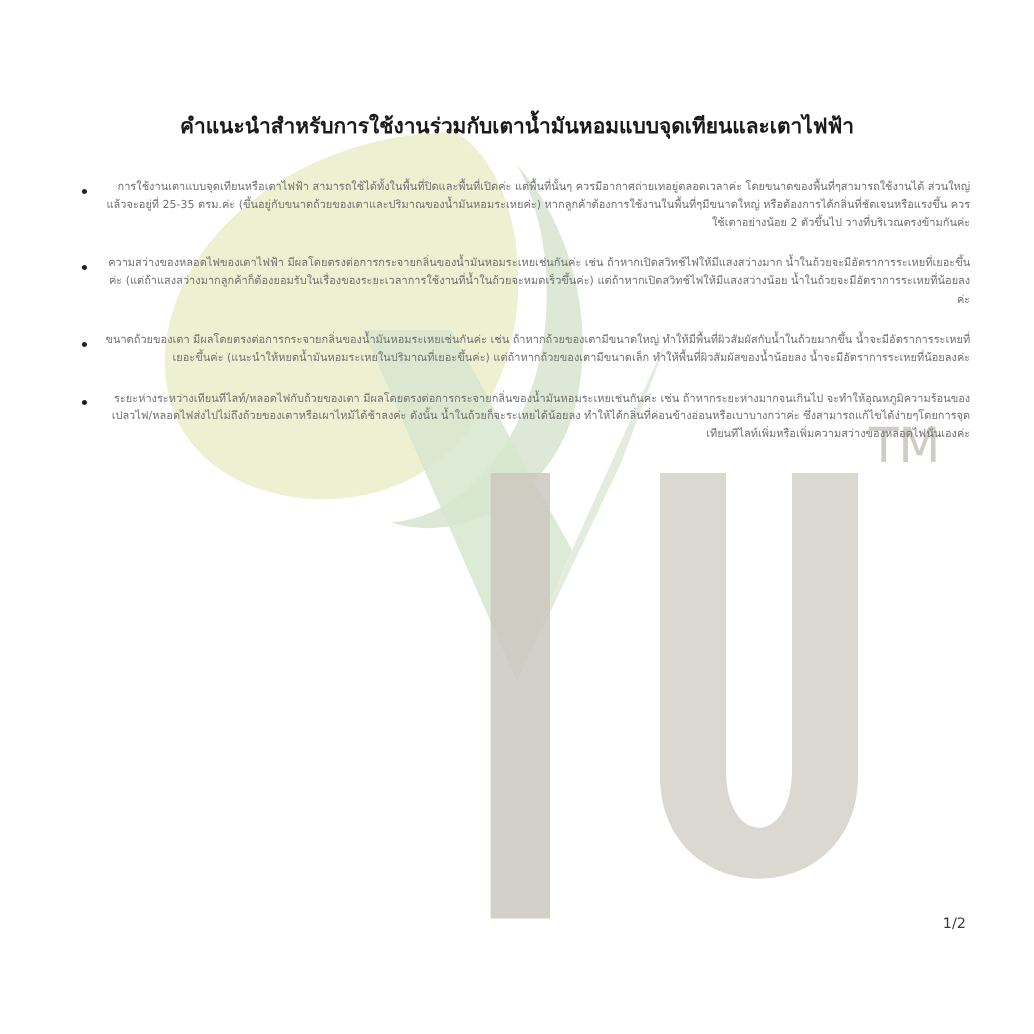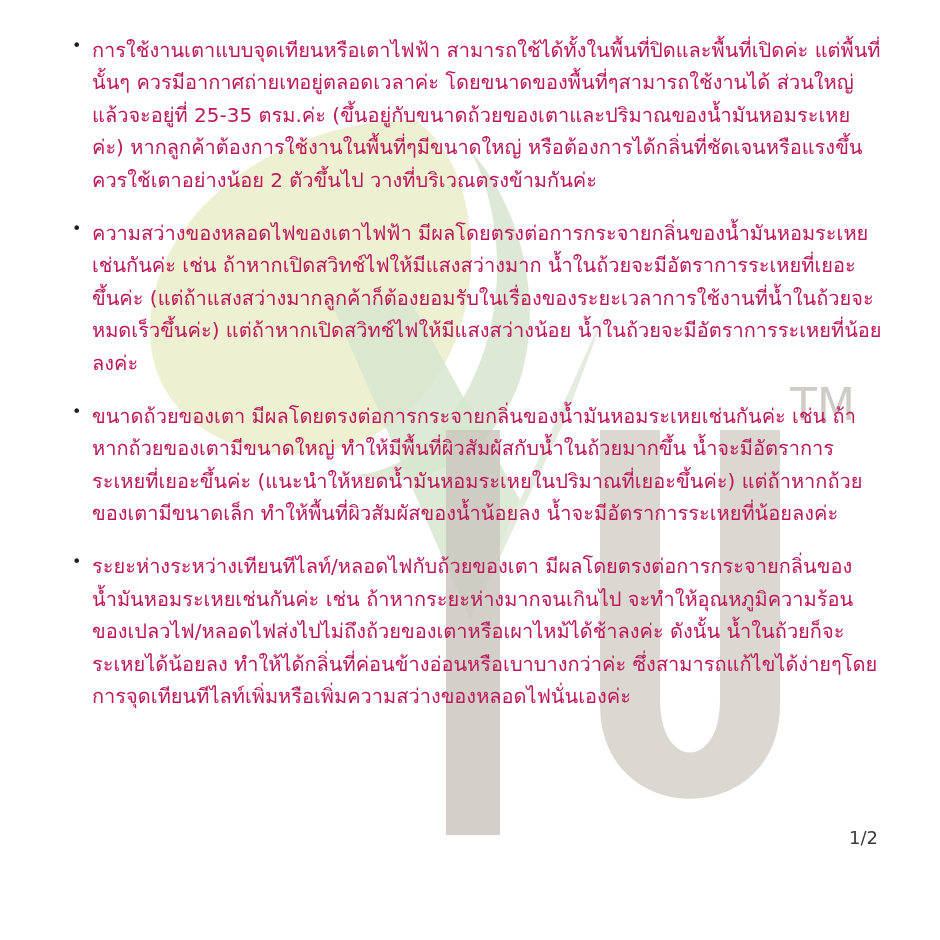--- a/index.html
+++ b/index.html
@@ -50,42 +50,42 @@
   }
 
   .bullet-list {
     list-style: none;
     margin: 0;
     padding: 34px 58px 0 70px;
   }
 
   .bullet-item {
     position: relative;
-    font-size: 20px;
+    font-size: 10px;
     line-height: 1.62;
-    color: #be185d;
+    color: #737373;
     margin-bottom: 21px;
     padding-left: 22px;
-    text-align: left;
+    text-align: right;
   }
 
   .bullet-item::before {
     content: "\2022";
     position: absolute;
     left: 2px;
     top: -1px;
     font-size: 16px;
     color: #1f1f1f;
   }
 
   .page-number {
     position: absolute;
     right: 62px;
     bottom: 92px;
-    font-size: 18px;
+    font-size: 13px;
     color: #3a3a3a;
     z-index: 3;
   }
 </style>
 </head>
 <body>
 
 <div class="page">
 
   <svg class="watermark" viewBox="0 0 940 940" xmlns="http://www.w3.org/2000/svg">
@@ -98,20 +98,21 @@
     <path d="M610 300 L520 500 L470 620 L565 420 Z" fill="#dfe9d9" opacity="0.85"></path>
 
     <path d="M446 430 L500 430 L500 835 L446 835 Z" fill="#cbc8c0" opacity="0.85"></path>
 
     <path d="M600 430 L660 430 L660 700 C660 770 720 770 720 700 L720 430 L780 430 L780 705 C780 830 600 830 600 705 Z" fill="#d7d4cd" opacity="0.9"></path>
 
     <text x="790" y="420" font-family="DejaVu Sans, Liberation Sans, sans-serif" font-size="44" fill="#cfccc5">TM</text>
   </svg>
 
   <div class="content">
+    <h1 class="doc-title">คำแนะนำสำหรับการใช้งานร่วมกับเตาน้ำมันหอมแบบจุดเทียนและเตาไฟฟ้า</h1>
 
     <ul class="bullet-list">
       <li class="bullet-item">การใช้งานเตาแบบจุดเทียนหรือเตาไฟฟ้า สามารถใช้ได้ทั้งในพื้นที่ปิดและพื้นที่เปิดค่ะ แต่พื้นที่นั้นๆ ควรมีอากาศถ่ายเทอยู่ตลอดเวลาค่ะ โดยขนาดของพื้นที่ๆสามารถใช้งานได้ ส่วนใหญ่แล้วจะอยู่ที่ 25-35 ตรม.ค่ะ (ขึ้นอยู่กับขนาดถ้วยของเตาและปริมาณของน้ำมันหอมระเหยค่ะ) หากลูกค้าต้องการใช้งานในพื้นที่ๆมีขนาดใหญ่ หรือต้องการได้กลิ่นที่ชัดเจนหรือแรงขึ้น ควรใช้เตาอย่างน้อย 2 ตัวขึ้นไป วางที่บริเวณตรงข้ามกันค่ะ</li>
       <li class="bullet-item">ความสว่างของหลอดไฟของเตาไฟฟ้า มีผลโดยตรงต่อการกระจายกลิ่นของน้ำมันหอมระเหยเช่นกันค่ะ เช่น ถ้าหากเปิดสวิทช์ไฟให้มีแสงสว่างมาก น้ำในถ้วยจะมีอัตราการระเหยที่เยอะขึ้นค่ะ (แต่ถ้าแสงสว่างมากลูกค้าก็ต้องยอมรับในเรื่องของระยะเวลาการใช้งานที่น้ำในถ้วยจะหมดเร็วขึ้นค่ะ) แต่ถ้าหากเปิดสวิทช์ไฟให้มีแสงสว่างน้อย น้ำในถ้วยจะมีอัตราการระเหยที่น้อยลงค่ะ</li>
       <li class="bullet-item">ขนาดถ้วยของเตา มีผลโดยตรงต่อการกระจายกลิ่นของน้ำมันหอมระเหยเช่นกันค่ะ เช่น ถ้าหากถ้วยของเตามีขนาดใหญ่ ทำให้มีพื้นที่ผิวสัมผัสกับน้ำในถ้วยมากขึ้น น้ำจะมีอัตราการระเหยที่เยอะขึ้นค่ะ (แนะนำให้หยดน้ำมันหอมระเหยในปริมาณที่เยอะขึ้นค่ะ) แต่ถ้าหากถ้วยของเตามีขนาดเล็ก ทำให้พื้นที่ผิวสัมผัสของน้ำน้อยลง น้ำจะมีอัตราการระเหยที่น้อยลงค่ะ</li>
       <li class="bullet-item">ระยะห่างระหว่างเทียนทีไลท์/หลอดไฟกับถ้วยของเตา มีผลโดยตรงต่อการกระจายกลิ่นของน้ำมันหอมระเหยเช่นกันค่ะ เช่น ถ้าหากระยะห่างมากจนเกินไป จะทำให้อุณหภูมิความร้อนของเปลวไฟ/หลอดไฟส่งไปไม่ถึงถ้วยของเตาหรือเผาไหม้ได้ช้าลงค่ะ ดังนั้น น้ำในถ้วยก็จะระเหยได้น้อยลง ทำให้ได้กลิ่นที่ค่อนข้างอ่อนหรือเบาบางกว่าค่ะ ซึ่งสามารถแก้ไขได้ง่ายๆโดยการจุดเทียนทีไลท์เพิ่มหรือเพิ่มความสว่างของหลอดไฟนั่นเองค่ะ</li>
     </ul>
   </div>
 
   <div class="page-number">1/2</div>

